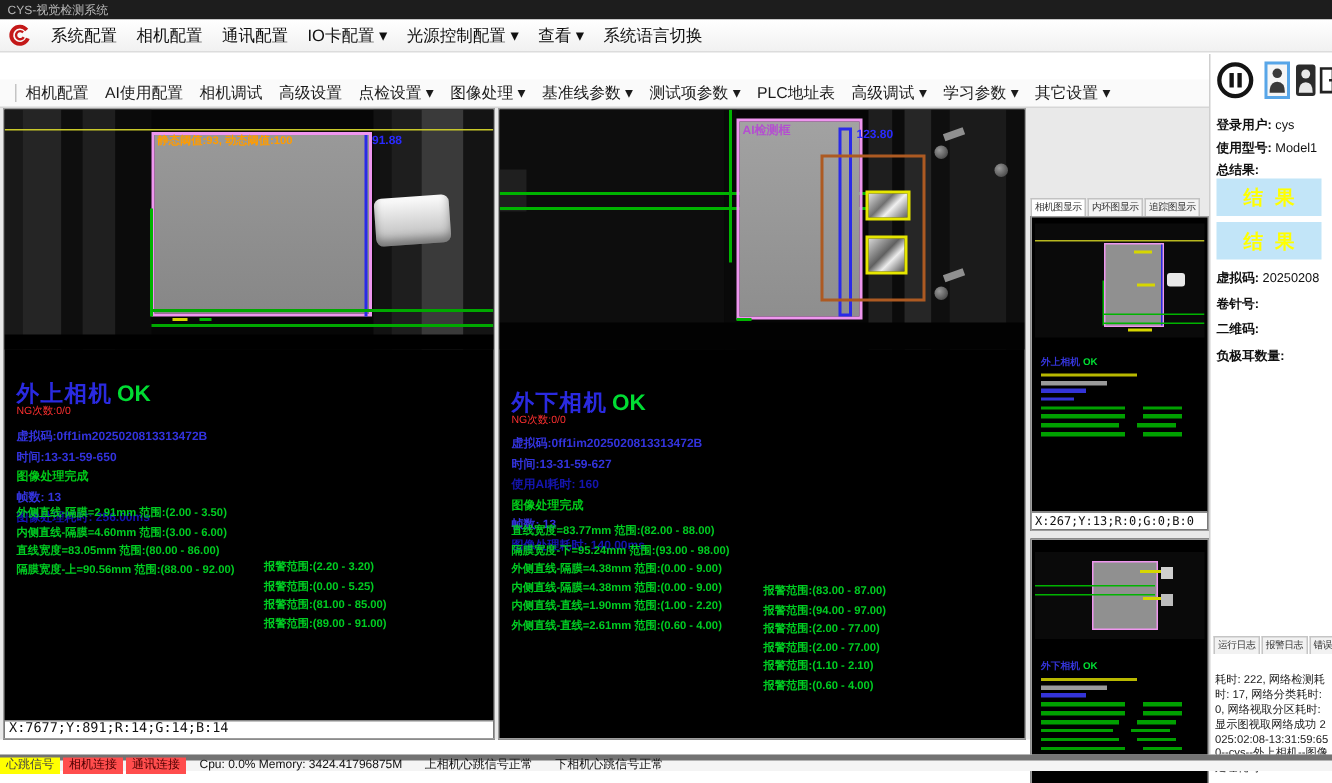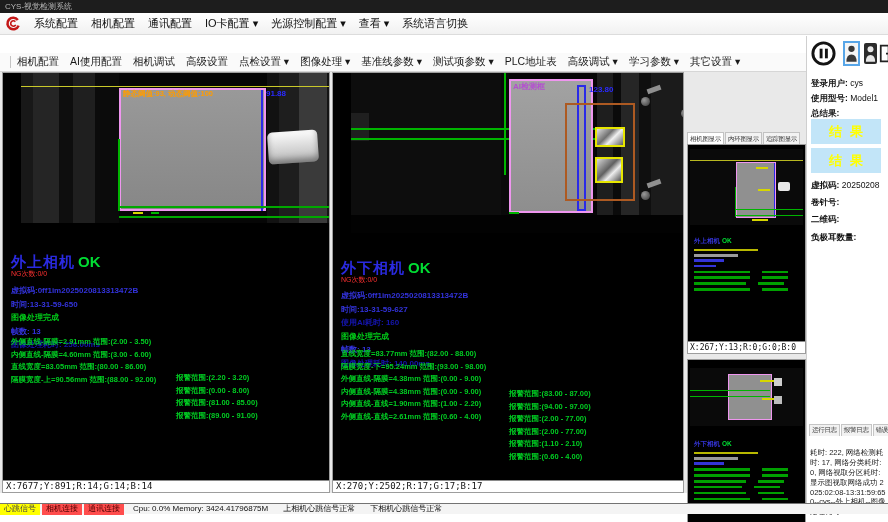--- a/index.html
+++ b/index.html
@@ -18,21 +18,21 @@
   .toolbar .sep { width:1px; height:12px; background:#c4c4c4; margin-right:-5px; }
 
   
   .main { position:absolute; left:0; top:72px; width:888px; height:421px; background:#e9e9e9; }
   .campanel { position:absolute; top:0; height:421px; background:#000; border:1px solid #9d9d9d; overflow:hidden; }
   .campanel.left  { left:2px;   width:328px; }
   .campanel.right { left:332px; width:352px; }
   .statusline { position:absolute; left:0; bottom:0; width:100%; height:12px; background:#fff; border-top:1px solid #8a8a8a; font:9px "DejaVu Sans Mono",monospace; line-height:11px; padding-left:3px; color:#111; }
 
   
-  .scene { position:absolute; left:0; top:0; height:160px; overflow:hidden; background:#060606;margin-left:18px; }
+  .scene { position:absolute; left:0; top:0; height:160px; overflow:hidden; background:#060606; }
   .scene.s1 { width:326px; }
   .scene.s2 { width:350px; }
   .vbar { position:absolute; top:0; height:100%; }
   .hline { position:absolute; }
   .cell { position:absolute; border:2px solid #ef96ef; background:linear-gradient(180deg,#999,#878787); }
   .cell-label { position:absolute; font-size:7.5px; font-weight:bold; color:#ff9c00; white-space:nowrap; }
   .blue-val { position:absolute; font-size:8px; font-weight:bold; color:#2a2aff; white-space:nowrap; }
   .white-tab { position:absolute; background:linear-gradient(180deg,#fdfdfd,#b5b5b5); border-radius:5px; box-shadow:inset 0 -4px 6px rgba(0,0,0,.35); transform:rotate(-4deg); }
   .ai-label { position:absolute; font-size:8px; font-weight:bold; color:#b44fd0; white-space:nowrap; }
   .bolt { position:absolute; width:9px; height:9px; border-radius:50%; background:radial-gradient(circle at 35% 35%, #999, #333); }
@@ -78,21 +78,21 @@
   .userbtn2 { left:57px; top:7px; width:13px; height:21px; background:#2b2b2b; border-radius:2px; }
   .exitbtn  { left:72px; top:7px; width:14px; height:21px; }
   .frow { position:absolute; left:4px; font-size:8.5px; color:#111; white-space:nowrap; }
   .frow b { font-weight:bold; }
   .resultbox { position:absolute; left:4px; width:70px; height:25px; background:#c2e5f8; color:#ffff00; font-size:13px; font-weight:bold; text-align:center; line-height:25px; letter-spacing:8px; text-indent:8px; }
   .logtabs { position:absolute; left:2px; top:388px; display:flex; gap:1px; font-size:6.5px; color:#333; }
   .logtab { padding:1px 2px; background:#f2f2f2; border:1px solid #c5c5c5; border-bottom:none; white-space:nowrap; letter-spacing:-.3px; }
   .logtext { position:absolute; left:3px; top:412px; width:76px; font-size:7.5px; color:#222; line-height:1.32; word-break:break-all; }
 
   
-  .statusbar { position:absolute; left:0; top:503px; width:888px; height:11px; background:#f4f4f4; border-top:1px solid #737373; display:flex; align-items:center; font-size:8px; color:#111; }
+  .statusbar { position:absolute; left:0; top:503px; width:888px; height:11px; background:#f4f4f4; border-top:4px solid #737373; display:flex; align-items:center; font-size:8px; color:#111; }
   .sb { padding:0 4px; height:11px; line-height:10px; white-space:nowrap; }
   .sb-heart { background:#ffff00; color:#444; }
   .sb-cam, .sb-comm { background:#ff4d4d; color:#4d0000; margin-left:2px; }
   .sb-cpu { margin-left:5px; } .sb-link { margin-left:7px; }
 </style>
 </head>
 <body>
 
 <div class="app">
 
@@ -163,21 +163,21 @@
         </div>
         <div class="ngline">NG次数:0/0</div>
         <div class="il c-blue" style="margin-top:6px">虚拟码:0ff1im2025020813313472B</div>
         <div class="il c-blue">时间:13-31-59-650</div>
         <div class="il c-green">图像处理完成</div>
         <div class="il c-blue">帧数: 13</div>
         <div class="il c-dim">图像处理耗时: 256.00ms</div>
       </div>
       <div class="measures" style="top:264px;">
         <div class="mrow"><span>外侧直线-隔膜=2.91mm 范围:(2.00 - 3.50)</span><span class="alarm">报警范围:(2.20 - 3.20)</span></div>
-        <div class="mrow"><span>内侧直线-隔膜=4.60mm 范围:(3.00 - 6.00)</span><span class="alarm">报警范围:(0.00 - 8.00)</span></div>
+        <div class="mrow"><span>内侧直线-隔膜=4.60mm 范围:(3.00 - 6.00)</span><span class="alarm">报警范围:(0.00 - 5.25)</span></div>
         <div class="mrow"><span>直线宽度=83.05mm 范围:(80.00 - 86.00)</span><span class="alarm">报警范围:(81.00 - 85.00)</span></div>
         <div class="mrow"><span>隔膜宽度-上=90.56mm 范围:(88.00 - 92.00)</span><span class="alarm">报警范围:(89.00 - 91.00)</span></div>
       </div>
       <div class="statusline">X:7677;Y:891;R:14;G:14;B:14</div>
     </div>
 
     <div class="campanel right">
       <div class="scene s2">
         <div class="vbar" style="left:0;width:150px;background:#0d0d0d"></div>
         <div class="vbar" style="left:150px;width:8px;background:#090909"></div>
@@ -219,21 +219,20 @@
         <div class="il c-dim">图像处理耗时: 140.00ms</div>
       </div>
       <div class="measures" style="top:276px;">
         <div class="mrow"><span>直线宽度=83.77mm 范围:(82.00 - 88.00)</span><span class="alarm">报警范围:(83.00 - 87.00)</span></div>
         <div class="mrow"><span>隔膜宽度-下=95.24mm 范围:(93.00 - 98.00)</span><span class="alarm">报警范围:(94.00 - 97.00)</span></div>
         <div class="mrow"><span>外侧直线-隔膜=4.38mm 范围:(0.00 - 9.00)</span><span class="alarm">报警范围:(2.00 - 77.00)</span></div>
         <div class="mrow"><span>内侧直线-隔膜=4.38mm 范围:(0.00 - 9.00)</span><span class="alarm">报警范围:(2.00 - 77.00)</span></div>
         <div class="mrow"><span>内侧直线-直线=1.90mm 范围:(1.00 - 2.20)</span><span class="alarm">报警范围:(1.10 - 2.10)</span></div>
         <div class="mrow"><span>外侧直线-直线=2.61mm 范围:(0.60 - 4.00)</span><span class="alarm">报警范围:(0.60 - 4.00)</span></div>
       </div>
-      <div class="statusline">X:270;Y:2502;R:17;G:17;B:17</div>
     </div>
 
     <div class="prevtabs">
       <div class="prevtab active">相机图显示</div>
       <div class="prevtab">内环图显示</div>
       <div class="prevtab">追踪图显示</div>
     </div>
 
     <div class="prevpanel p1">
       <div class="miniscene" style="top:4px;height:76px;">

